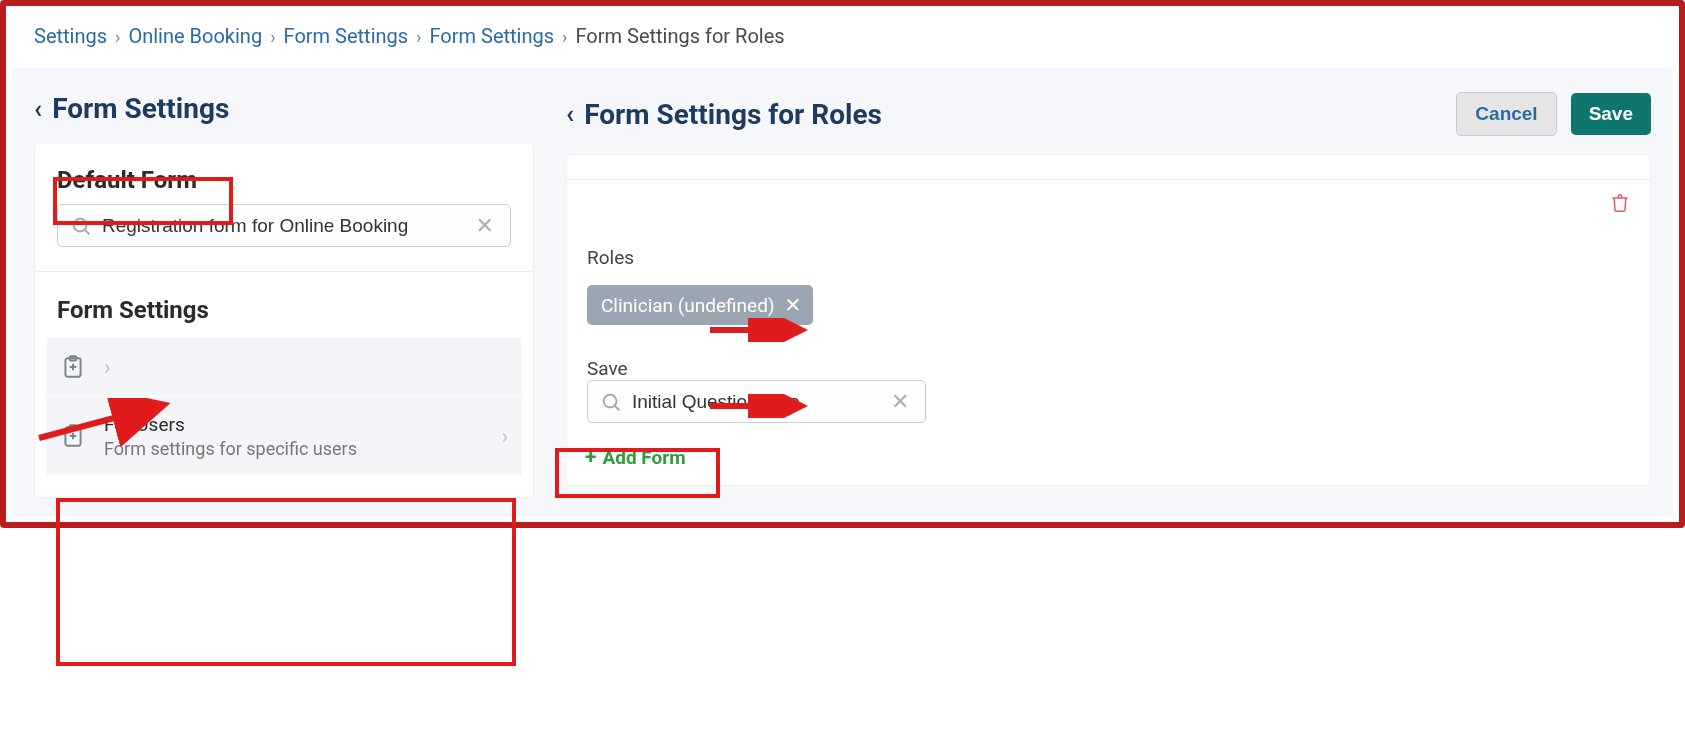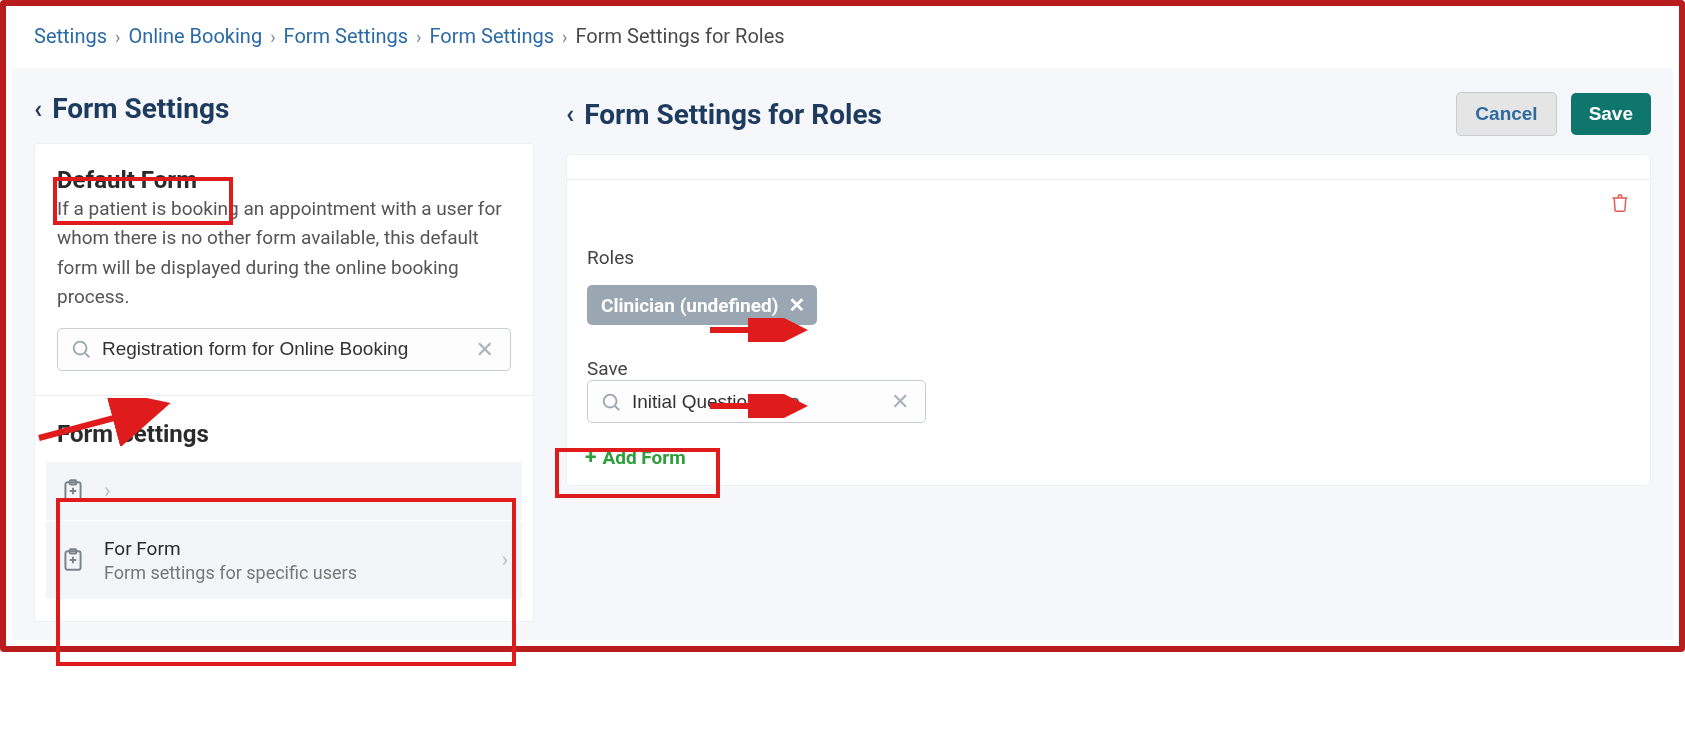--- a/index.html
+++ b/index.html
@@ -63,20 +63,21 @@
     border-radius: 4px;
     border: 1px solid #eef0f2;
     padding: 20px 20px 0 20px;
   }
   .left-panel { padding: 22px; }
 
   .subheading {
     font-size: 24px;
     font-weight: 700;
     color: #2b2b2b;
+    margin-bottom: 10px;
     display: inline-block;
   }
   .desc {
     font-size: 19px;
     color: #555;
     line-height: 1.55;
     margin-bottom: 16px;
   }
 
   .search-box {
@@ -151,21 +152,21 @@
 
   .chip {
     display:inline-flex;
     align-items:center;
     gap:10px;
     background:#9aa7b3;
     color:#fff;
     border-radius:5px;
     padding:8px 12px 8px 14px;
     font-size:19px;
-    font-weight:700;
+    font-weight:400;
     margin-top:16px;
   }
   .chip .chip-x { cursor:pointer; font-size:20px; }
 
   .add-form {
     display:inline-flex;
     align-items:center;
     gap:6px;
     color:#2e9e3b;
     font-weight:700;
@@ -206,21 +207,20 @@
     <div class="left-col">
       <div class="header-row">
         <div class="back-title">
           <span class="chev-left">‹</span>
           <span>Form Settings</span>
         </div>
       </div>
 
       <div class="panel left-panel">
         <div class="subheading">Default Form</div>
-        <p class="desc">If a patient is booking an appointment with a user for whom there is no other form available, this default form will be displayed during the online booking process.</p>
 
         <div class="search-box">
           <svg class="search-icon" width="22" height="22" viewBox="0 0 24 24" fill="none" stroke="currentColor" stroke-width="2">
               <circle cx="11" cy="11" r="7"></circle>
               <line x1="21" y1="21" x2="16.5" y2="16.5"></line>
             </svg>
           <input type="text" value="Registration form for Online Booking" style="">
           <span class="clear-x">✕</span>
         </div>
 
@@ -239,21 +239,21 @@
         </div>
 
         <div class="list-item">
           <svg class="clip-icon" width="26" height="26" viewBox="0 0 24 24" fill="none" stroke="currentColor" stroke-width="1.8">
               <rect x="5" y="4" width="14" height="17" rx="2"></rect>
               <rect x="9" y="2" width="6" height="4" rx="1"></rect>
               <line x1="9" y1="12" x2="15" y2="12"></line>
               <line x1="12" y1="9" x2="12" y2="15"></line>
             </svg>
           <div class="texts">
-            <div class="title">For Form</div>
+            <div class="title">For Users</div>
             <div class="sub">Form settings for specific users</div>
           </div>
           <span class="chev">›</span>
         </div>
       </div>
     </div>
 
     <div class="right-col">
       <div class="right-header-row">
         <div class="back-title">

